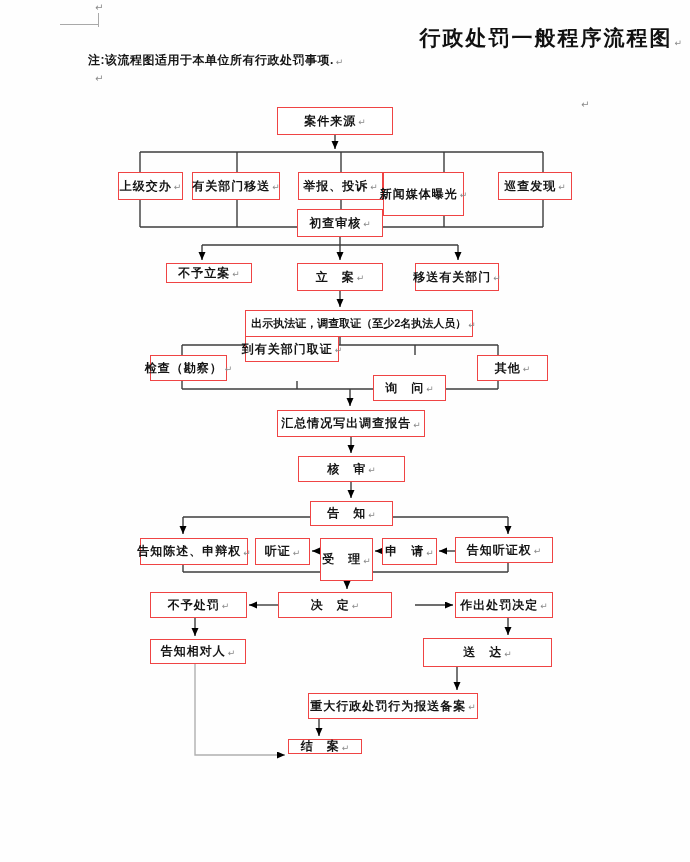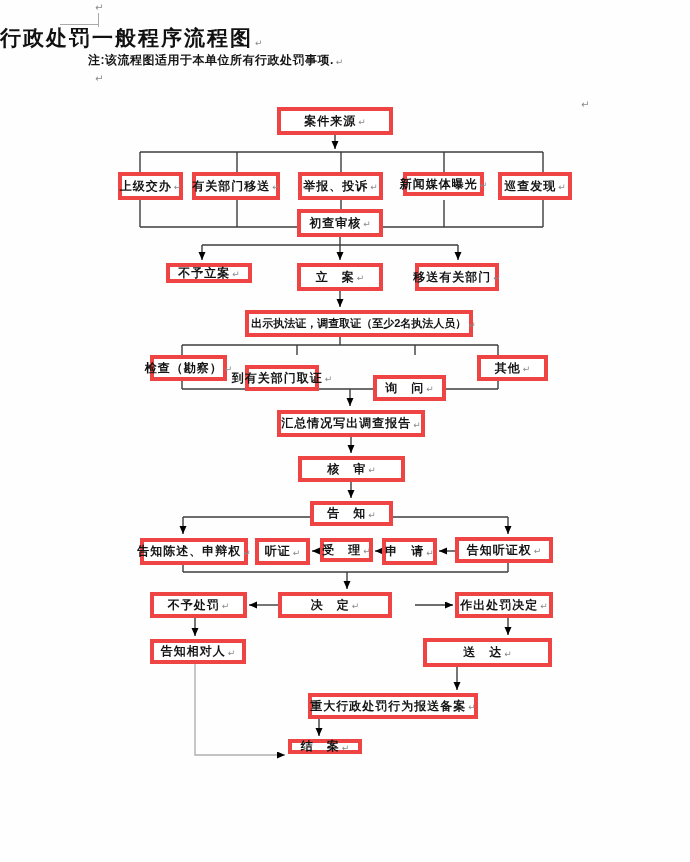--- a/index.html
+++ b/index.html
@@ -2,29 +2,29 @@
 <html><head>
 <meta charset="utf-8">
 <style>
   html,body{margin:0;padding:0;background:#ffffff;}
   #page{
     position:relative;width:690px;height:862px;background:#fefefe;
     font-family:"Liberation Sans","DejaVu Sans",sans-serif;color:#1c1c1c;
     overflow:hidden;
   }
   .doc-title{
-    position:absolute;left:0;right:8px;top:24px;text-align:left;
+    position:absolute;left:0;right:8px;top:24px;text-align:right;
     font-size:21px;font-weight:bold;letter-spacing:2px;color:#111;
   }
   .doc-note{
     position:absolute;left:88px;top:52px;font-size:12px;font-weight:bold;
     letter-spacing:.5px;color:#161616;
   }
   .node{
-    position:absolute;background:#ffffff;border:4px solid #ef4444;
+    position:absolute;background:#ffffff;border:1px solid #ef4444;
     display:flex;align-items:center;justify-content:center;
     font-size:12px;font-weight:600;letter-spacing:1px;color:#141414;
     white-space:nowrap;box-sizing:border-box;z-index:2;
   }
   .node.small{font-size:11px;letter-spacing:0;padding-left:9px;}
   .pmark{
     font-size:9px;color:#8a8a8a;margin-left:2px;font-weight:normal;
     letter-spacing:0;position:relative;top:1px;
   }
   .float-mark{
@@ -135,21 +135,21 @@
       <span class="pmark">↵</span>
     </div>
   <div class="node" style="left:192px;top:172px;width:88px;height:28px">
       <span>有关部门移送</span>
       <span class="pmark">↵</span>
     </div>
   <div class="node" style="left:298px;top:172px;width:85px;height:28px">
       <span>举报、投诉</span>
       <span class="pmark">↵</span>
     </div>
-  <div class="node" style="left:403px;top:172px;width:81px;height:24px">
+  <div class="node" style="left:383px;top:172px;width:81px;height:44px">
       <span>新闻媒体曝光</span>
       <span class="pmark">↵</span>
     </div>
   <div class="node" style="left:498px;top:172px;width:74px;height:28px">
       <span>巡查发现</span>
       <span class="pmark">↵</span>
     </div>
 
   <div class="node" style="left:297px;top:209px;width:86px;height:28px">
       <span>初查审核</span>
@@ -171,21 +171,21 @@
 
   <div class="node small" style="left:245px;top:310px;width:228px;height:27px">
       <span>出示执法证，调查取证（至少2名执法人员）</span>
       <span class="pmark">↵</span>
     </div>
 
   <div class="node" style="left:150px;top:355px;width:77px;height:26px">
       <span>检查（勘察）</span>
       <span class="pmark">↵</span>
     </div>
-  <div class="node" style="left:245px;top:365px;width:74px;height:26px">
+  <div class="node" style="left:245px;top:336px;width:94px;height:26px">
       <span>到有关部门取证</span>
       <span class="pmark">↵</span>
     </div>
   <div class="node" style="left:373px;top:375px;width:73px;height:26px">
       <span>询　问</span>
       <span class="pmark">↵</span>
     </div>
   <div class="node" style="left:477px;top:355px;width:71px;height:26px">
       <span>其他</span>
       <span class="pmark">↵</span>
@@ -207,21 +207,21 @@
     </div>
 
   <div class="node" style="left:140px;top:538px;width:108px;height:27px">
       <span>告知陈述、申辩权</span>
       <span class="pmark">↵</span>
     </div>
   <div class="node" style="left:255px;top:538px;width:55px;height:27px">
       <span>听证</span>
       <span class="pmark">↵</span>
     </div>
-  <div class="node" style="left:320px;top:538px;width:53px;height:24px">
+  <div class="node" style="left:320px;top:538px;width:53px;height:43px">
       <span>受　理</span>
       <span class="pmark">↵</span>
     </div>
   <div class="node" style="left:382px;top:538px;width:55px;height:27px">
       <span>申　请</span>
       <span class="pmark">↵</span>
     </div>
   <div class="node" style="left:455px;top:537px;width:98px;height:26px">
       <span>告知听证权</span>
       <span class="pmark">↵</span>

